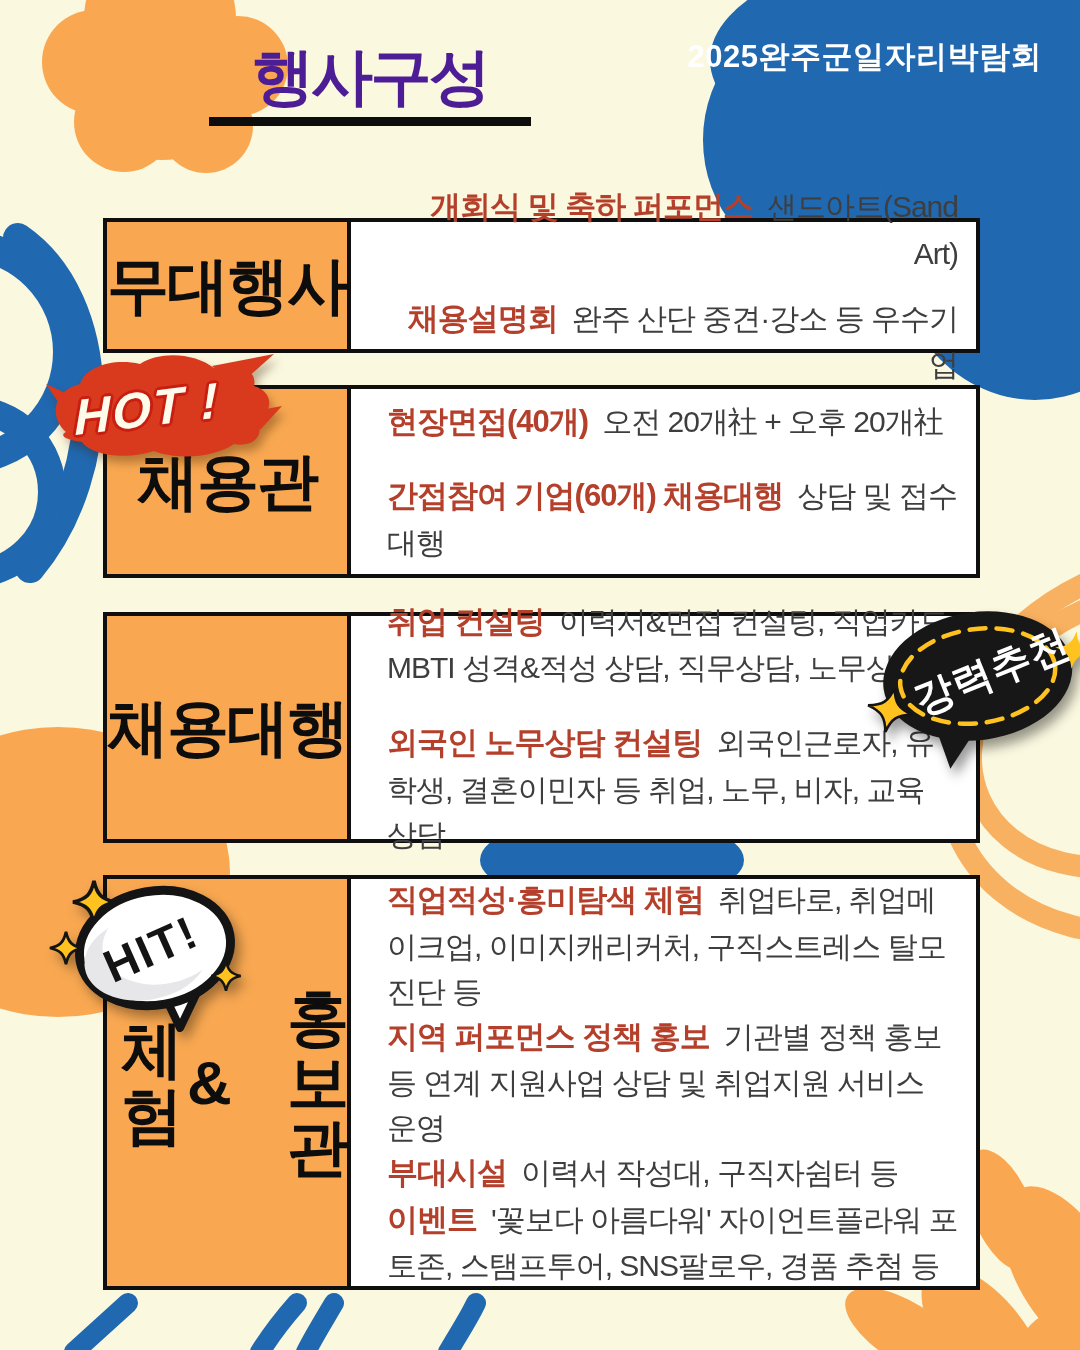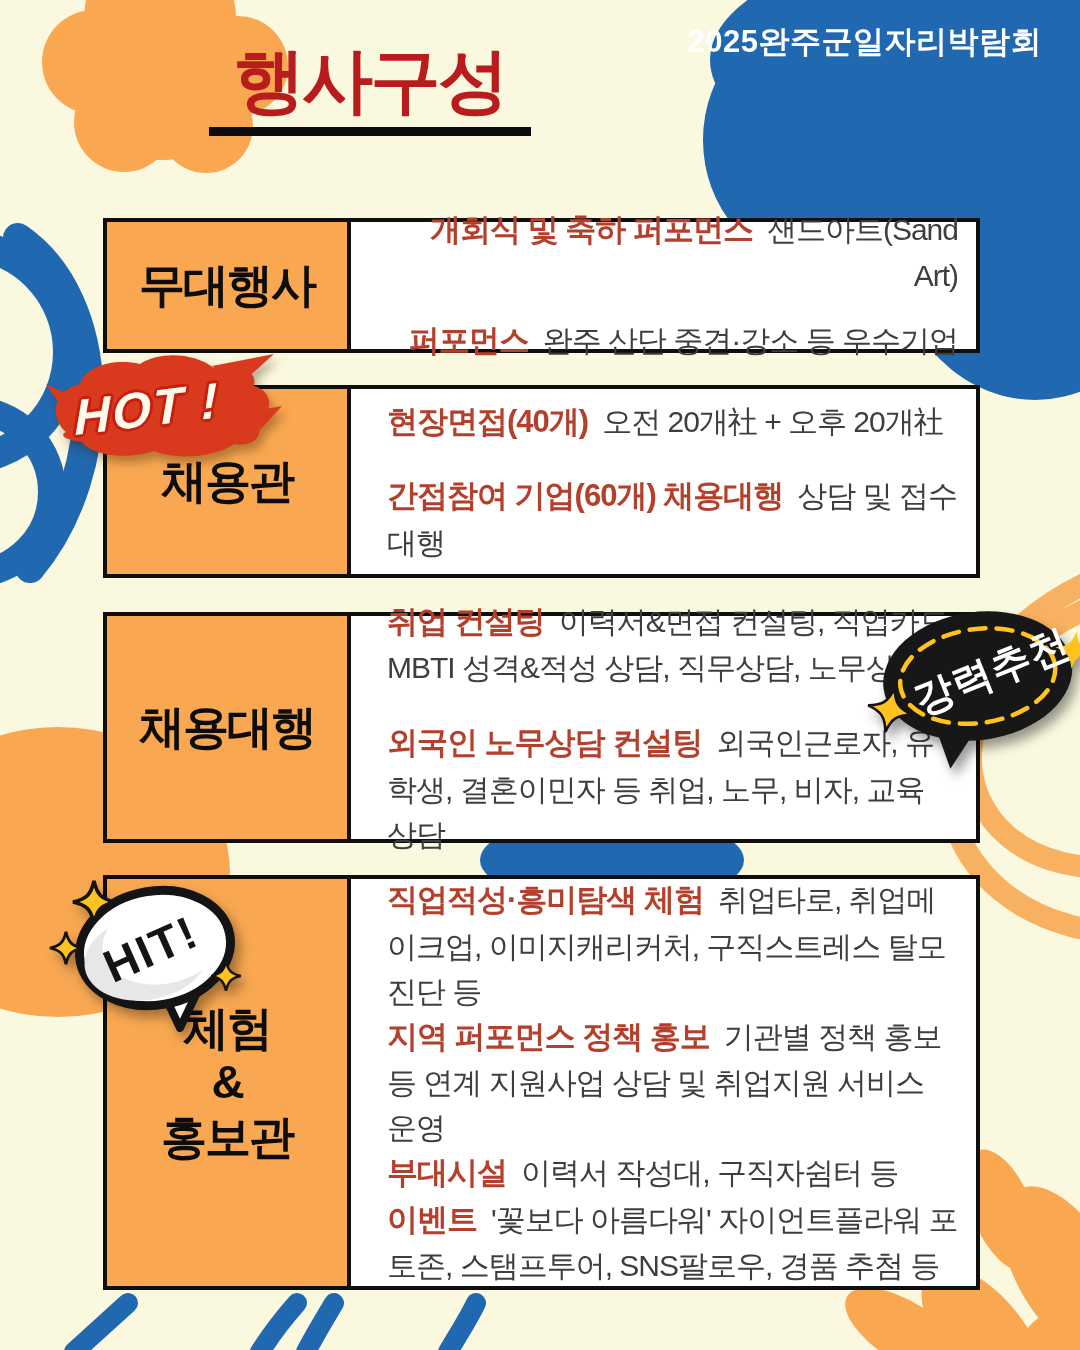--- a/index.html
+++ b/index.html
@@ -12,36 +12,36 @@
   .poster{position:relative;width:1080px;height:1350px;background:var(--cream);overflow:hidden;}
 
   
   .bg{position:absolute;inset:0;width:1080px;height:1350px;z-index:1;}
   .f-orange{fill:var(--orange);}
   .f-blue{fill:var(--blue);}
   .s-blue{stroke:var(--blue);fill:none;stroke-linecap:round;}
   .s-orange2{stroke:var(--orange2);fill:none;stroke-linecap:round;}
 
   
-  .event-name{position:absolute;top:21px;right:38px;z-index:4;color:#fff;
+  .event-name{position:absolute;top:36px;right:38px;z-index:4;color:#fff;
     font-size:31px;font-weight:600;letter-spacing:.5px;}
   .title-wrap{position:absolute;top:44px;left:0;width:740px;z-index:3;text-align:center;}
-  .page-title{font-size:71px;font-weight:900;color:#b91c1c;letter-spacing:-3px;line-height:1.05;}
+  .page-title{font-size:62px;font-weight:900;color:#4c1d95;letter-spacing:-3px;line-height:1.05;}
   .title-underline{width:322px;height:9px;background:#0d0d0d;margin:8px auto 0;}
 
   
   .box{position:absolute;left:103px;width:877px;background:#fff;border:4px solid #0f0f0f;z-index:2;display:flex;}
   .box1{top:218px;height:135px;}
   .box2{top:385px;height:193px;}
   .box3{top:612px;height:231px;}
   .box4{top:875px;height:415px;}
   .label-cell{width:244px;flex:0 0 244px;background:var(--orange);border-right:4px solid #0f0f0f;
     display:flex;align-items:center;justify-content:center;}
-  .label{font-size:46px;font-weight:900;color:#0d0d0d;letter-spacing:-2px;text-align:right;}
-  .label-lines{display:flex;flex-direction:column;align-items:center;gap:6px;}
+  .label{font-size:62px;font-weight:900;color:#0d0d0d;letter-spacing:-2px;text-align:right;}
+  .label-lines{display:flex;flex-direction:row;align-items:center;gap:6px;}
   .label-lines .label{line-height:1.05;}
   .content{flex:1;display:flex;flex-direction:column;justify-content:center;
     padding:14px 18px 14px 36px;}
   .box1 .content{gap:20px;text-align:right;}
   .box2 .content{gap:28px;}
   .box3 .content{gap:30px;}
   .box4 .content{}
   .item{font-size:30px;line-height:1.5;letter-spacing:-1px;color:var(--text);max-width:585px;}
   .head{color:var(--red);font-weight:800;font-size:31px;margin-right:14px;}
   .desc{color:var(--text);font-weight:400;}
@@ -120,21 +120,21 @@
     <h1 class="page-title">행사구성</h1>
     <div class="title-underline"></div>
   </div>
 
   <section class="box box1">
     <div class="label-cell">
       <span class="label">무대행사</span>
     </div>
     <div class="content">
       <p class="item"><b class="head">개회식 및 축하 퍼포먼스</b><span class="desc">샌드아트(Sand Art)</span></p>
-      <p class="item"><b class="head">퍼포먼스</b><span class="desc">완주 산단 중견·강소 등 우수기업</span></p>
+      <p class="item"><b class="head">채용설명회</b><span class="desc">완주 산단 중견·강소 등 우수기업</span></p>
     </div>
   </section>
 
   <section class="box box2">
     <div class="label-cell">
       <span class="label">채용관</span>
     </div>
     <div class="content">
       <p class="item"><b class="head">현장면접(40개)</b><span class="desc">오전 20개社 + 오후 20개社</span></p>
       <p class="item"><b class="head">간접참여 기업(60개) 채용대행</b><span class="desc">상담 및 접수 대행</span></p>

